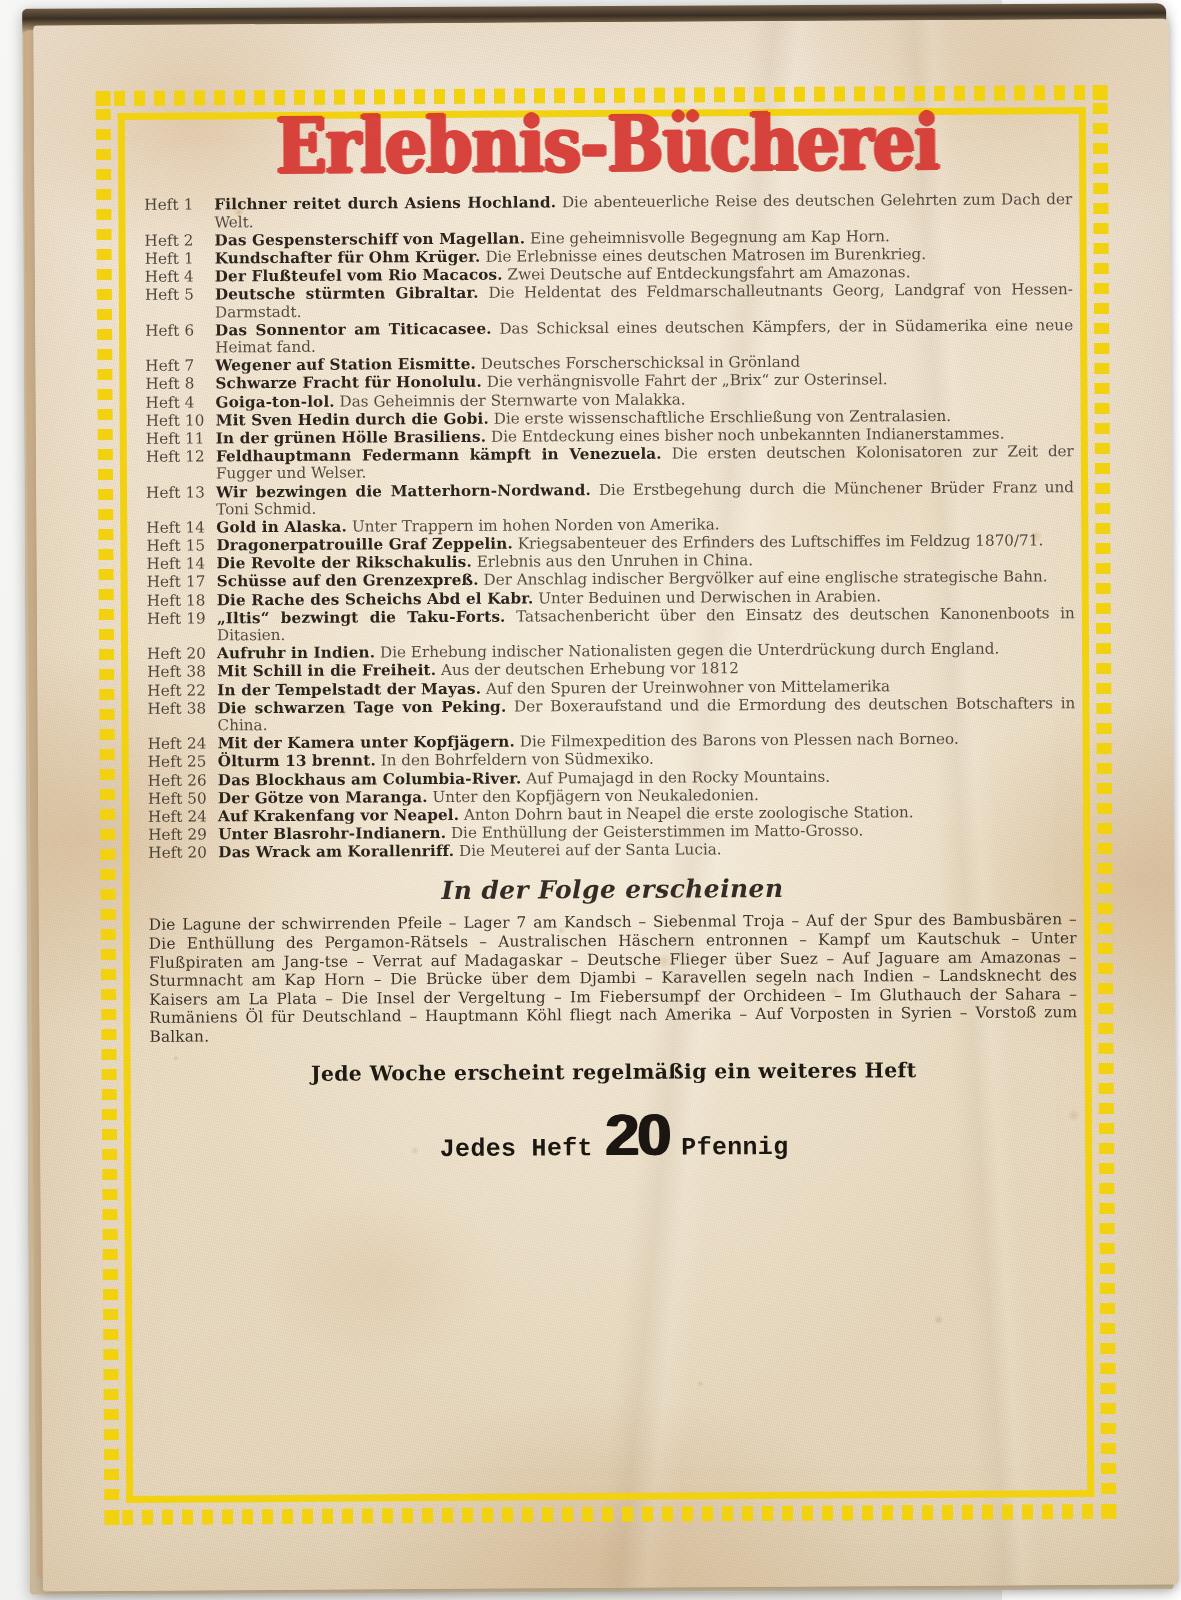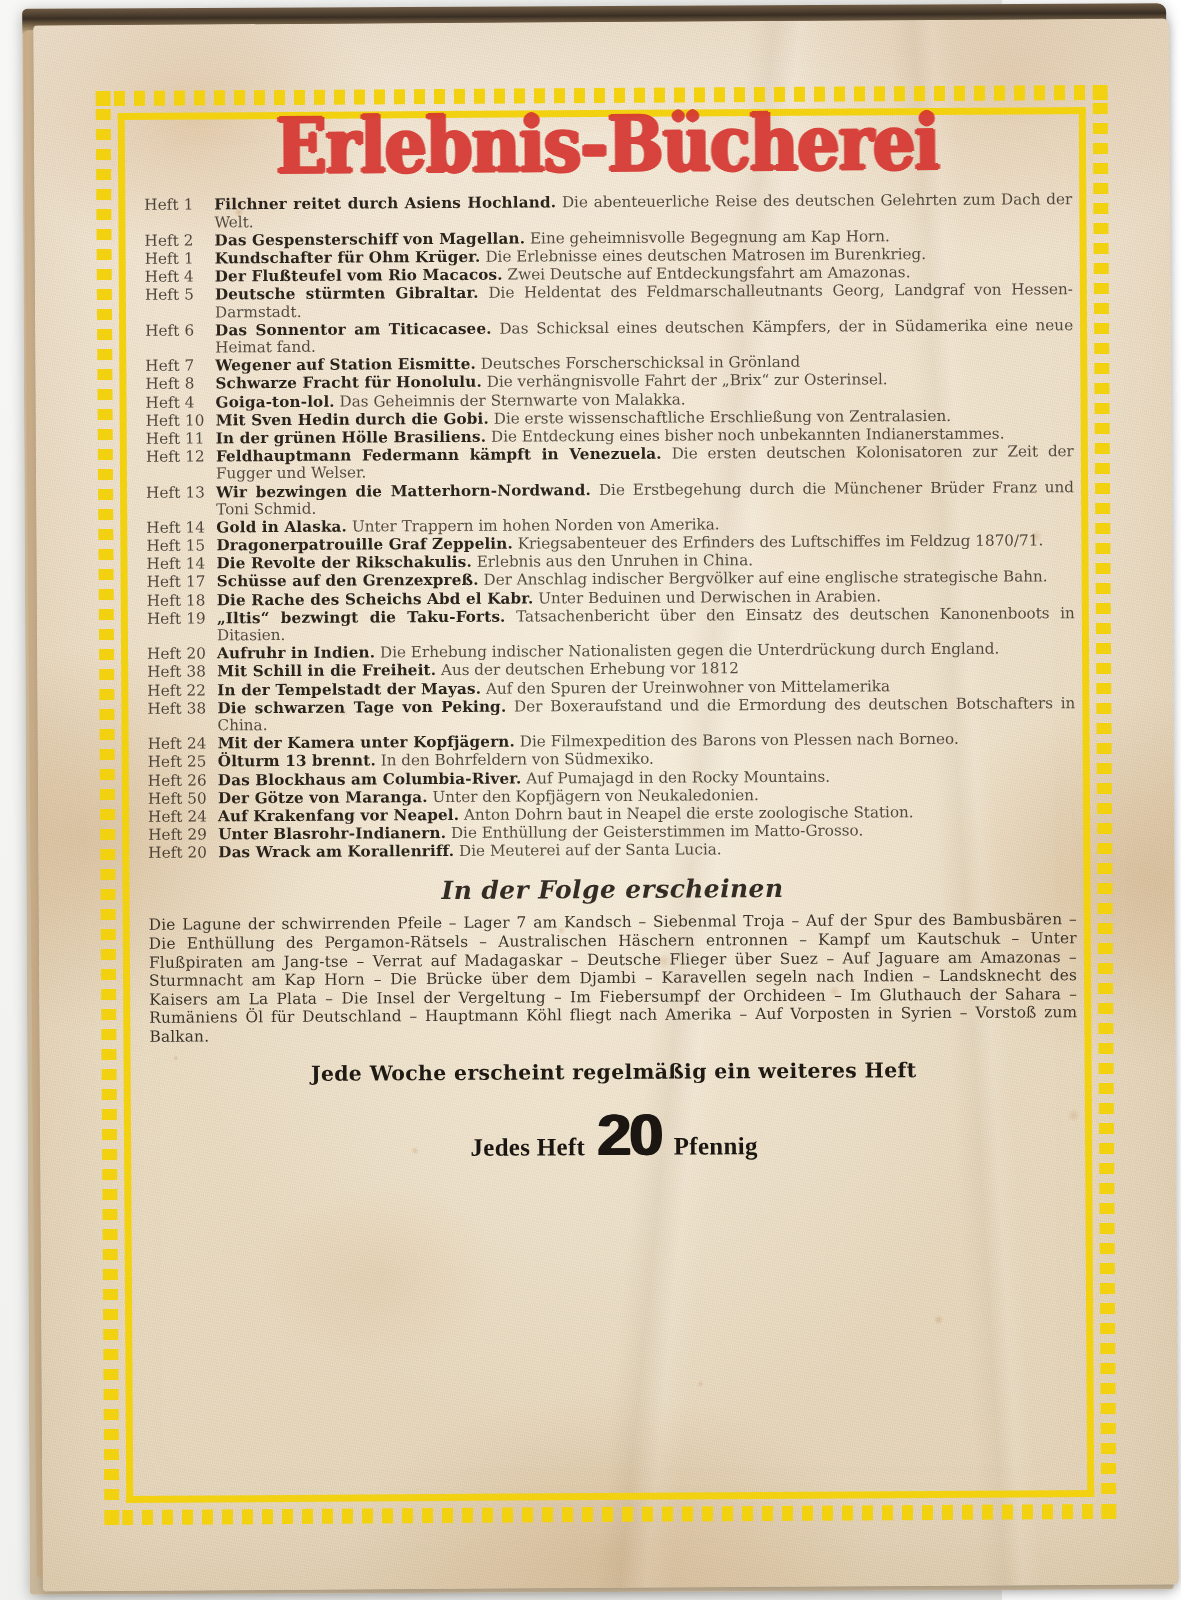--- a/index.html
+++ b/index.html
@@ -272,21 +272,21 @@
   
   #price-line {
     display: flex;
     align-items: baseline;
     justify-content: center;
     gap: 14px;
     margin-top: 26px;
     color: #1b1611;
   }
   .price-word {
-    font-family: Liberation Serif, serif;
+    font-family: Liberation Mono, monospace;
     font-weight: 700;
     font-size: 25px;
     letter-spacing: 0.3px;
   }
   #price-amount {
     font-family: "Liberation Sans", sans-serif;
     font-weight: 700;
     font-size: 58px;
     line-height: 0.85;
     letter-spacing: -2px;

